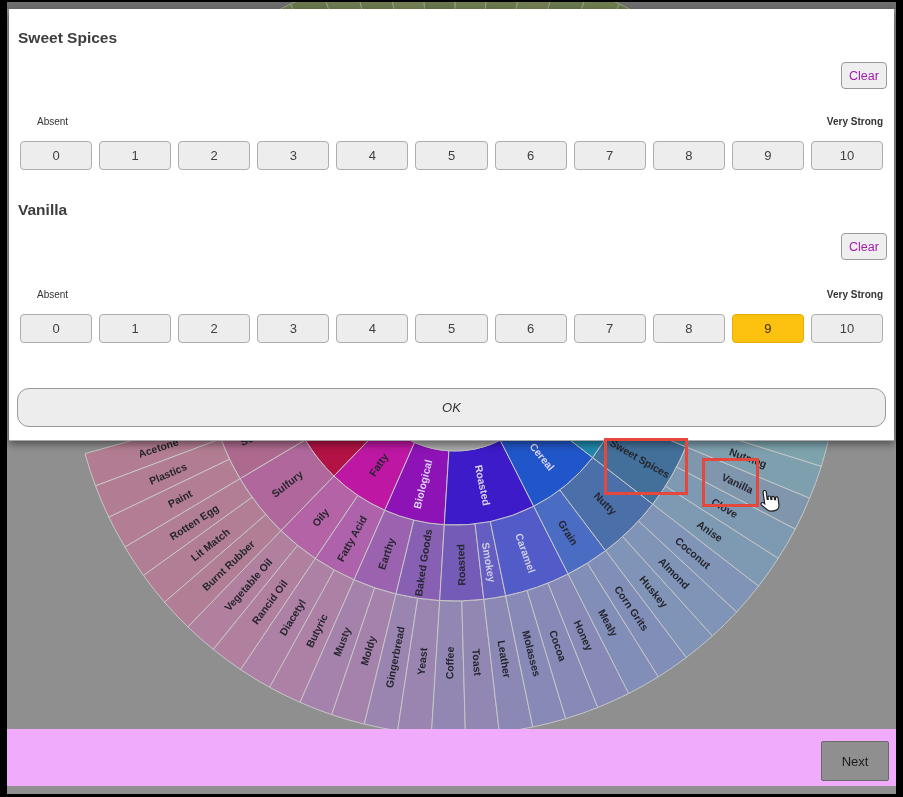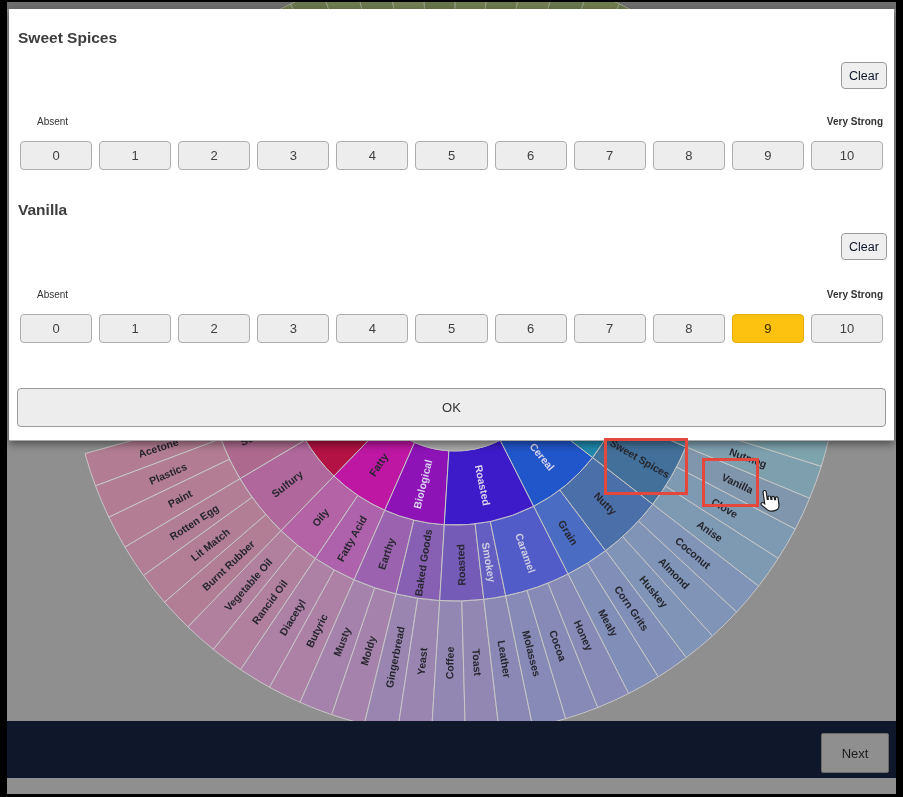--- a/index.html
+++ b/index.html
@@ -1,43 +1,43 @@
 <!DOCTYPE html>
 <html><head>
 <meta charset="utf-8">
 <style>
   html,body{margin:0;padding:0;background:#000;}
   body{width:903px;height:797px;position:relative;overflow:hidden;
        font-family:"Liberation Sans","DejaVu Sans",sans-serif;}
   #page{position:absolute;left:7px;top:2px;width:889px;height:792px;background:#8f8f8f;overflow:hidden;}
   #top-strip{position:absolute;left:0;top:0;width:100%;height:7px;background:#6e6e6e;}
   #wheel-svg{position:absolute;left:0;top:0;z-index:1;}
-  #bottom-bar{position:absolute;left:0;bottom:16px;width:100%;height:57px;background:#0f172a;z-index:2;}
+  #bottom-bar{position:absolute;left:0;bottom:8px;width:100%;height:57px;background:#f0abfc;z-index:2;}
   #next-btn{position:absolute;right:7px;top:12px;width:68px;height:40px;background:#8f8f8f;
             border:1px solid #6a6a6a;border-radius:2px;font-size:13px;color:#1c1c1c;
             font-family:inherit;cursor:pointer;}
   #modal{position:absolute;left:2px;top:7px;width:885px;height:431px;background:#fff;z-index:3;
          border-bottom:1px solid #aaa;box-shadow:0 3px 8px rgba(0,0,0,.45);}
   .sec-title{position:absolute;left:9px;font-size:15.5px;font-weight:bold;color:#3d3d3d;}
   #title-1{top:20px;} #title-2{top:192px;}
   .clear-btn{position:absolute;right:7px;width:46px;height:27px;background:#efefef;
-             border:1px solid #9a9a9a;border-radius:4px;font-size:12.5px;color:#0f172a;
+             border:1px solid #9a9a9a;border-radius:4px;font-size:12.5px;color:#a21caf;
              font-family:inherit;cursor:pointer;}
   #clear-1{top:53px;} #clear-2{top:224px;}
   .end-label{position:absolute;font-size:10px;color:#333;}
   .end-label.left{left:28px;} .end-label.right{right:11px;font-weight:bold;}
   .labels-1{top:107px;} .labels-2{top:280px;}
   .scale-row{position:absolute;left:11px;right:11px;height:29px;display:flex;gap:7px;}
   #row-1{top:132px;} #row-2{top:305px;}
   .scale-btn{flex:1;background:#ededed;border:1px solid #adadad;border-radius:4px;
              font-size:13px;color:#3f3f3f;font-family:inherit;cursor:pointer;padding:0;}
   .scale-btn.selected{background:#fdc20f;border-color:#e5ad00;color:#3a2d00;}
   #ok-btn{position:absolute;left:8px;right:8px;top:379px;height:39px;background:#ededed;
-          border:1px solid #9a9a9a;border-radius:4px;font-size:13px;color:#333;
-          font-family:inherit;cursor:pointer;}
+          border:1px solid #9a9a9a;border-radius:12px;font-size:13px;color:#333;
+          font-family:inherit;cursor:pointer;font-style:italic;}
   .hl-box{position:absolute;border:3px solid #e4473c;z-index:4;}
   #hl-sweet-spices{left:597px;top:436px;width:78px;height:51px;}
   #hl-vanilla{left:695px;top:456px;width:51px;height:43px;}
   #cursor{position:absolute;left:751px;top:486px;z-index:5;}
 </style>
 </head>
 <body>
 
 <div id="page">
   <div id="top-strip"></div>

